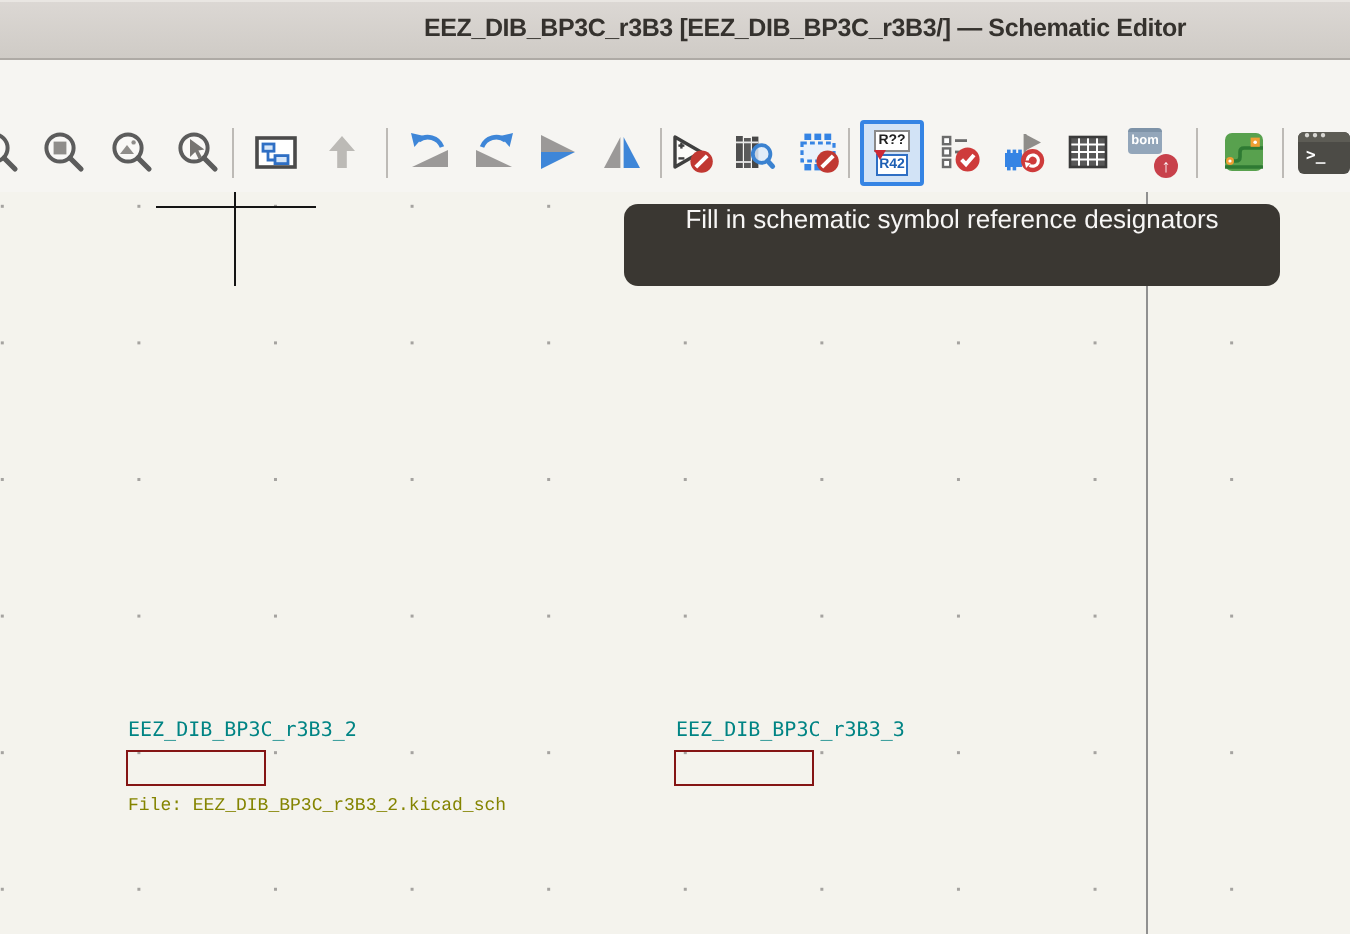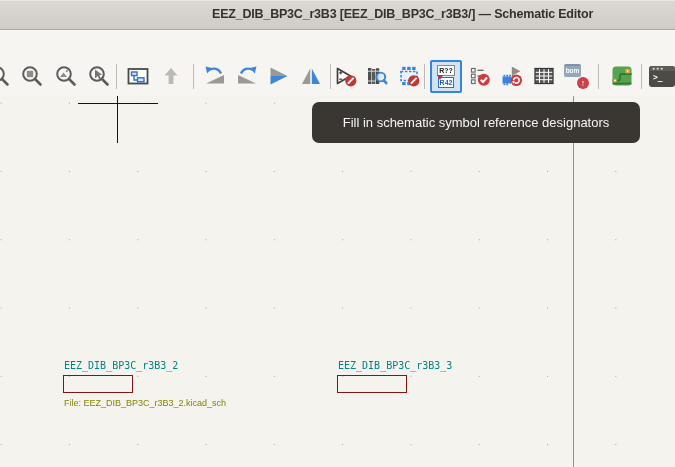--- a/index.html
+++ b/index.html
@@ -53,26 +53,26 @@
     background-size:68.3px 68.3px;background-position:-33px -27px;}
   .pageborder{position:absolute;left:573px;top:0;width:1px;height:371px;background:#909090;}
   .cross-h{position:absolute;left:78px;top:7px;width:80px;height:1px;background:#141414;}
   .cross-v{position:absolute;left:117px;top:0;width:1px;height:47px;background:#141414;}
 
   .sheet{position:absolute;top:264px;width:220px;height:50px;}
   .sheet .sname{position:absolute;left:1px;top:0;font-family:"DejaVu Sans Mono",monospace;
     font-size:10px;color:#008484;white-space:nowrap;}
   .sheet .srect{position:absolute;left:0;top:15px;width:70px;height:18px;
     border:1.5px solid #841414;box-sizing:border-box;}
-  .sheet .sfile{position:absolute;left:1px;top:38px;font-family:Liberation Sans, sans-serif;
+  .sheet .sfile{position:absolute;left:1px;top:38px;font-family:Liberation Mono, monospace;
     font-size:9px;color:#848400;white-space:nowrap;}
 
   
   .tooltip{position:absolute;left:312px;top:102px;width:328px;height:41px;background:#3a3732;
-    border-radius:7px;display:flex;align-items:center;justify-content:center;z-index:50;}
+    border-radius:7px;display:flex;justify-content:center;z-index:50;}
   .tooltip span{font-size:13px;color:#f7f6f5;white-space:nowrap;}
 </style>
 </head>
 <body>
 
 <div class="screen">
 
   <div class="titlebar">
     <div class="title">EEZ_DIB_BP3C_r3B3 [EEZ_DIB_BP3C_r3B3/] — Schematic Editor</div>
   </div>

